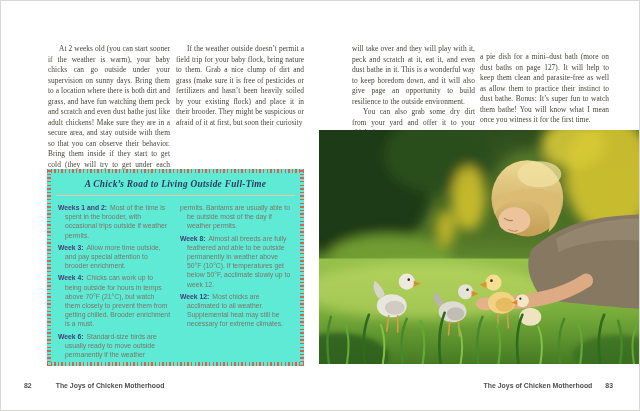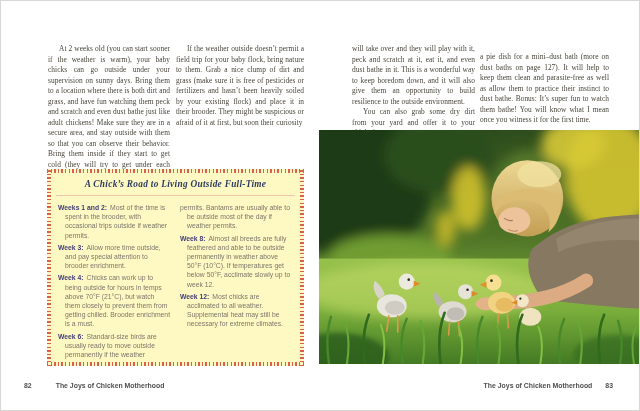--- a/index.html
+++ b/index.html
@@ -16,21 +16,21 @@
   }
   .textcol p{margin:0;}
   .pindent{text-indent:11px;}
   .c1{left:47px;top:43px;width:122px;}
   .c2{left:175px;top:43px;width:128px;}
   .c3{left:351px;top:43px;width:123px;}
   .c4{left:479px;top:51px;width:129px;}
   
   .mbox{
     position:absolute;left:46px;top:168px;width:257px;height:197px;
-    background:#fef9c3;box-sizing:border-box;
+    background:#5eead4;box-sizing:border-box;
   }
   .tick{position:absolute;}
   .tick-top,.tick-bottom{left:0;right:0;height:4px;
     background:repeating-linear-gradient(90deg,#d9604b 0 1.4px,transparent 1.4px 3.6px);}
   .tick-top{top:0;} .tick-bottom{bottom:0;}
   .tick-left,.tick-right{top:0;bottom:0;width:4px;
     background:repeating-linear-gradient(0deg,#d9604b 0 1.4px,transparent 1.4px 3.6px);}
   .tick-left{left:0;} .tick-right{right:0;}
   .mbox-title{
     margin:10px 10px 0;text-align:center;
@@ -93,21 +93,21 @@
       </div>
     </div>
   </section>
 
   <footer class="foot foot-l">
     <span>82</span>
     <span>The Joys of Chicken Motherhood</span>
   </footer>
 
   <div class="textcol c3">
-    <p>will take over and they will play with it, peck and scratch at it, eat it, and even dust bathe in it. This is a wonderful way to keep boredom down, and it will also give them an opportunity to build resilience to the outside environment.</p>
+    <p>will take over and they will play with it, peck and scratch at it, eat it, and even dust bathe in it. This is a wonderful way to keep boredom down, and it will also give page an opportunity to build resilience to the outside environment.</p>
     <p class="pindent">You can also grab some dry dirt from your yard and offer it to your chicks in</p>
   </div>
   <div class="textcol c4">
     <p>a pie dish for a mini–dust bath (more on dust baths on page 127). It will help to keep them clean and parasite-free as well as allow them to practice their instinct to dust bathe. Bonus: It’s super fun to watch them bathe! You will know what I mean once you witness it for the first time.</p>
   </div>
 
   <figure class="photo" role="img" aria-label="A blonde child lying in sunlit grass reaching toward four young chicks, with yellow wildflowers blurred in the background">
     <svg viewBox="0 0 322 233" preserveAspectRatio="none">
       <defs>
         <linearGradient id="bgG" x1="0" y1="0" x2="0" y2="1">

